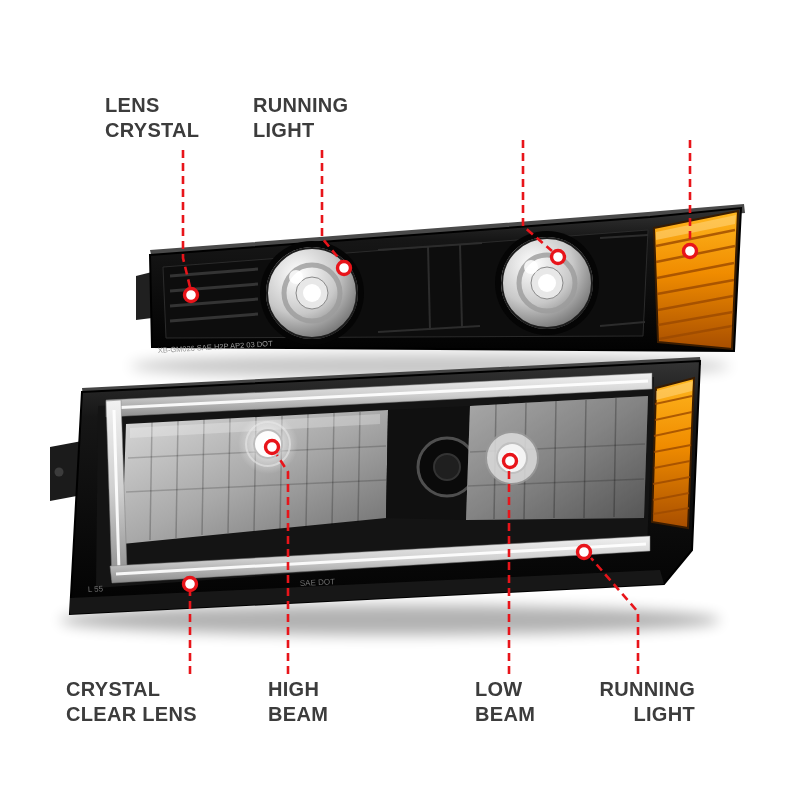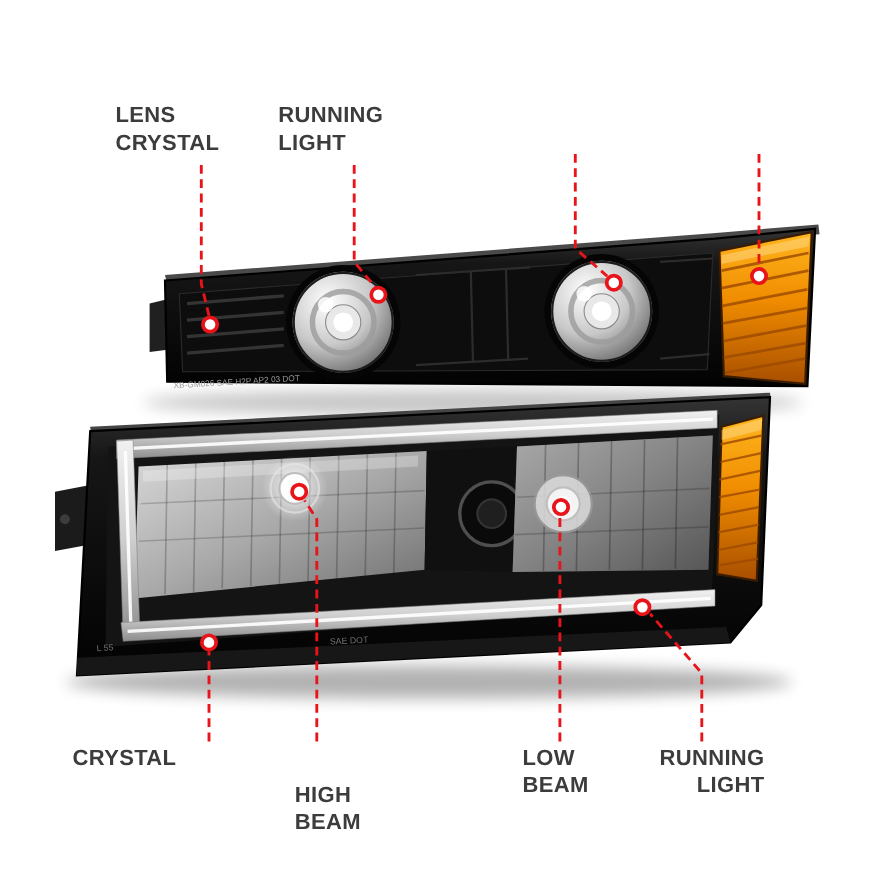--- a/index.html
+++ b/index.html
@@ -240,22 +240,23 @@
   <div class="lbl" style="left:105px;top:93px">
     <span>LENS</span>
     <span>CRYSTAL</span>
   </div>
   <div class="lbl" style="left:253px;top:93px">
     <span>RUNNING</span>
     <span>LIGHT</span>
   </div>
   <div class="lbl" style="left:66px;top:677px">
     <span>CRYSTAL</span>
-  </div>
-  <div class="lbl" style="left:268px;top:711px">
+    <span>CLEAR LENS</span>
+  </div>
+  <div class="lbl" style="left:268px;top:677px">
     <span>HIGH</span>
     <span>BEAM</span>
   </div>
   <div class="lbl" style="left:475px;top:677px">
     <span>LOW</span>
     <span>BEAM</span>
   </div>
   <div class="lbl right" style="left:591px;top:677px">
     <span>RUNNING</span>
     <span>LIGHT</span>

